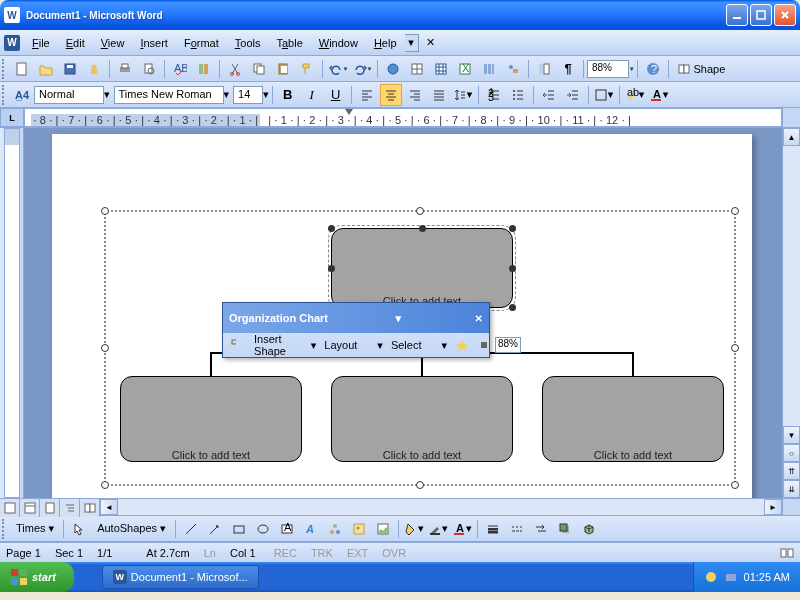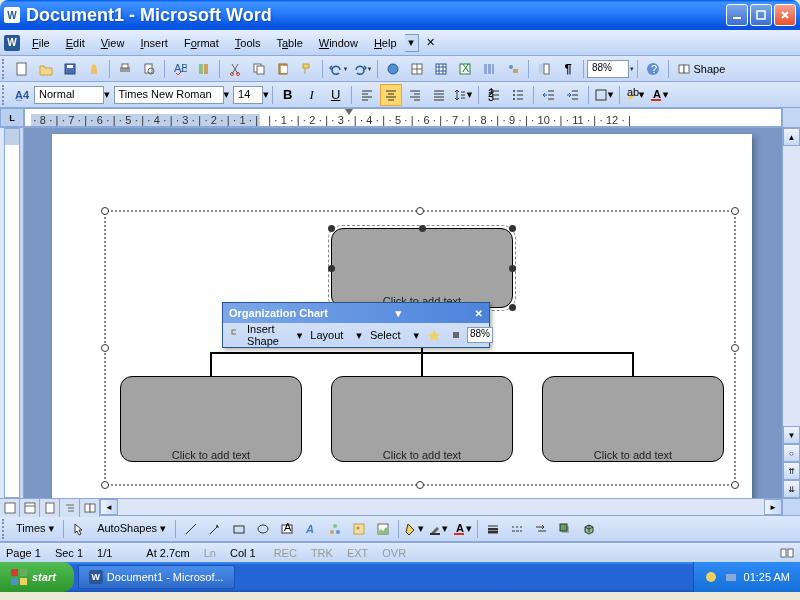--- a/index.html
+++ b/index.html
@@ -1,21 +1,21 @@
 <!DOCTYPE html>
 <html><head>
 <meta charset="utf-8">
 <style>
 * { margin: 0; padding: 0; box-sizing: border-box; font-family: Tahoma, sans-serif; font-size: 11px; }
 body { background: #ece9d8; overflow: hidden; width: 800px; height: 600px; }
 
 
 .titlebar { height: 30px; background: linear-gradient(to bottom, #0058e6 0%, #3d91ff 8%, #2b7fff 40%, #0553e0 88%, #0553e0 100%); display: flex; align-items: center; padding: 0 4px; color: white; border-radius: 8px 8px 0 0; }
 .titlebar .app-icon { width: 16px; height: 16px; background: white; margin-right: 6px; border-radius: 2px; display: flex; align-items: center; justify-content: center; color: #2b5797; font-weight: bold; font-size: 10px; }
-.titlebar .title { flex: 1; font-weight: bold; font-size: 18px; text-shadow: 1px 1px 2px rgba(0,0,0,0.3); }
+.titlebar .title { flex: 1; font-weight: bold; font-size: 10px; text-shadow: 1px 1px 2px rgba(0,0,0,0.3); }
 .titlebar .win-btns { display: flex; gap: 2px; }
 .titlebar .win-btn { width: 22px; height: 22px; border-radius: 3px; border: 1px solid #fff; display: flex; align-items: center; justify-content: center; font-weight: bold; cursor: pointer; }
 .titlebar .win-min, .titlebar .win-max { background: linear-gradient(to bottom, #7ba7e8, #3c6fd0); }
 .titlebar .win-close { background: linear-gradient(to bottom, #f5a18c, #e4532b); }
 
 
 .menubar { height: 26px; background: linear-gradient(to bottom, #e7effc, #bdd3f5); display: flex; align-items: center; padding: 0 4px; border-bottom: 1px solid #8ba8d8; }
 .menubar .menu-item { padding: 3px 8px; cursor: pointer; }
 .menubar .menu-item u { text-decoration: underline; }
 .menubar .help-box { margin-left: auto; width: 150px; height: 18px; background: white; border: 1px solid #7f9db9; padding: 1px 4px; color: #999; }
@@ -58,44 +58,44 @@
 
 .orgchart-canvas { position: absolute; left: 52px; top: 76px; width: 632px; height: 276px; border: 2px dotted #888; background: white; }
 .orgchart-canvas .handle { position: absolute; width: 8px; height: 8px; background: white; border: 1px solid #333; border-radius: 50%; }
 .orgbox { position: absolute; background: #a3a3a3; border: 1.5px solid #000; border-radius: 12px; display: flex; align-items: flex-end; justify-content: center; font-size: 15px; color: #222; }
 .orgbox.selected::before { content: ''; position: absolute; inset: -4px; border: 1px dashed #888; border-radius: 14px; }
 .orgbox .sel-handle { position: absolute; width: 7px; height: 7px; background: #333; border-radius: 50%; }
 .orgline { position: absolute; background: #000; }
 
 
 .orgchart-toolbar { position: absolute; left: 222px; top: 174px; width: 268px; background: linear-gradient(to bottom, #dde8fb, #c4d7f5); border: 1px solid #2b5797; box-shadow: 2px 2px 4px rgba(0,0,0,0.3); z-index: 100; }
-.orgchart-toolbar .oct-title { height: 20px; background: linear-gradient(to right, #7ba7e8, #4c83db); color: white; padding: 2px 6px; font-weight: bold; font-size: 11px; display: flex; align-items: center; }
+.orgchart-toolbar .oct-title { height: 30px; background: linear-gradient(to right, #7ba7e8, #4c83db); color: white; padding: 2px 6px; font-weight: bold; font-size: 11px; display: flex; align-items: center; }
 .orgchart-toolbar .oct-title .oct-close { margin-left: auto; cursor: pointer; font-size: 10px; }
 .orgchart-toolbar .oct-row { height: 24px; display: flex; align-items: center; padding: 0 2px; }
-.orgchart-toolbar .oct-btn { padding: 2px 4px; cursor: pointer; display: flex; align-items: center; gap: 11px; }
+.orgchart-toolbar .oct-btn { padding: 2px 4px; cursor: pointer; display: flex; align-items: center; gap: 18px; }
 
 
 .viewbtn-row { height: 18px; background: linear-gradient(to bottom, #dde8fb, #c4d7f5); display: flex; border-top: 1px solid #8ba8d8; border-bottom: 1px solid #8ba8d8; }
 .viewbtn-row .view-btn { width: 20px; height: 18px; border-right: 1px solid #8ba8d8; display: flex; align-items: center; justify-content: center; font-size: 9px; background: #d4e1f5; cursor: pointer; }
 .scrollbar-h { flex: 1; background: #dce6f6; display: flex; }
 .scrollbar-h .sb-btn { width: 18px; background: linear-gradient(to right, #eef4fd, #c6d8f3); border: 1px solid #8ba8d8; display: flex; align-items: center; justify-content: center; font-size: 8px; }
 
 
 .draw-toolbar { height: 26px; background: linear-gradient(to bottom, #dde8fb, #c4d7f5); display: flex; align-items: center; padding: 0 2px; border-bottom: 1px solid #8ba8d8; }
 .draw-toolbar .draw-label { padding: 2px 6px; cursor: pointer; }
 .draw-toolbar .tb-btn { width: 22px; height: 22px; display: flex; align-items: center; justify-content: center; cursor: pointer; margin: 0 1px; }
 .draw-toolbar .sep { width: 1px; height: 18px; background: #8ba8d8; margin: 0 3px; }
 
 
 .statusbar { height: 20px; background: linear-gradient(to bottom, #dde8fb, #c4d7f5); display: flex; align-items: center; padding: 0 6px; font-size: 10px; border-top: 1px solid #8ba8d8; gap: 14px; }
 .statusbar .st-item { white-space: nowrap; }
 .statusbar .st-disabled { color: #999; }
 
 
-.taskbar { height: 30px; background: linear-gradient(to bottom, #3d91ff, #2365d4 10%, #2365d4 90%, #1850b8); display: flex; align-items: center; }
+.taskbar { height: 30px; background: linear-gradient(to bottom, #3d91ff, #2365d4 10%, #2365d4 90%, #1850b8); display: flex; align-items: center; gap: 24px; }
 .taskbar .start-btn { height: 30px; padding: 0 18px 0 10px; background: linear-gradient(to bottom, #53bd53, #2c962c); color: white; font-weight: bold; font-style: italic; font-size: 16px; display: flex; align-items: center; border-radius: 0 12px 12px 0; cursor: pointer; }
 .taskbar .task-item { height: 24px; margin: 0 4px; padding: 0 10px; background: linear-gradient(to bottom, #4a8de8, #2d6cc8); color: white; display: flex; align-items: center; border-radius: 2px; border: 1px solid #1850b8; cursor: pointer; gap: 4px; }
 .taskbar .tray { margin-left: auto; height: 30px; padding: 0 10px; background: linear-gradient(to bottom, #2f8af4, #1570d8); color: white; display: flex; align-items: center; gap: 6px; border-left: 1px solid #1850b8; }
 svg { display: block; }
 
 
 .watermark { position: absolute; left: 50%; top: 50%; transform: translate(-50%, -50%) rotate(-10deg); font-size: 28px; color: rgba(120,120,120,0.25); font-weight: bold; pointer-events: none; font-family: Georgia, serif; font-style: italic; }
 </style>
 </head>
 <body>

